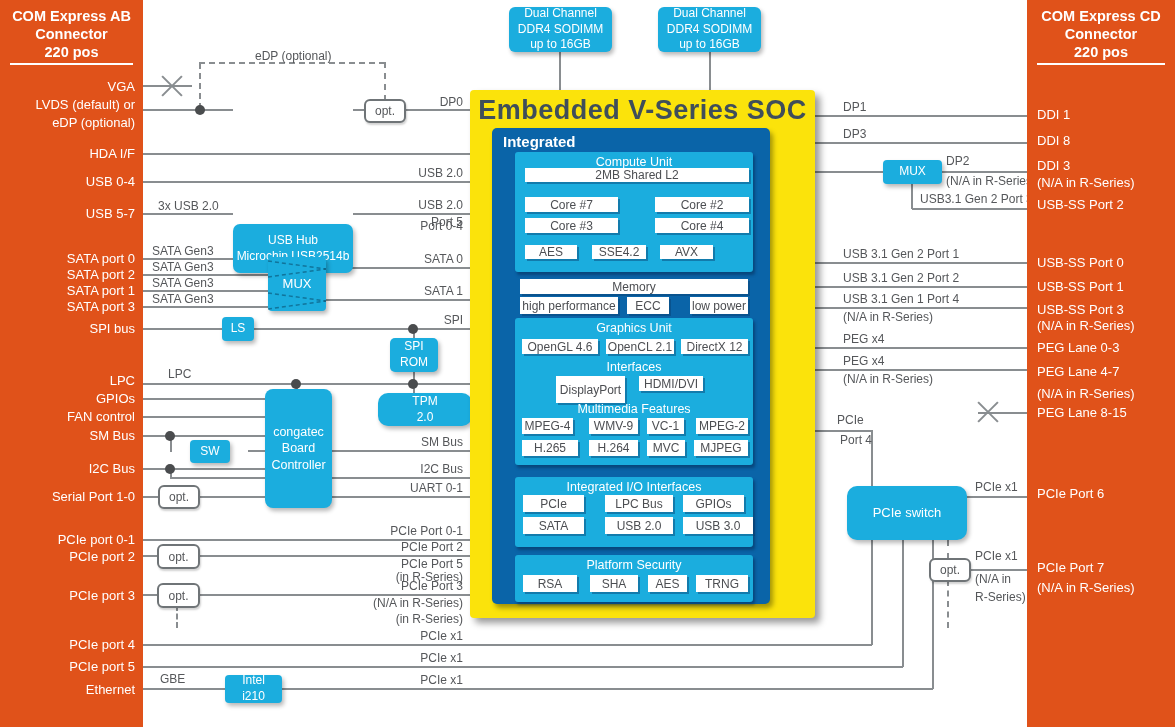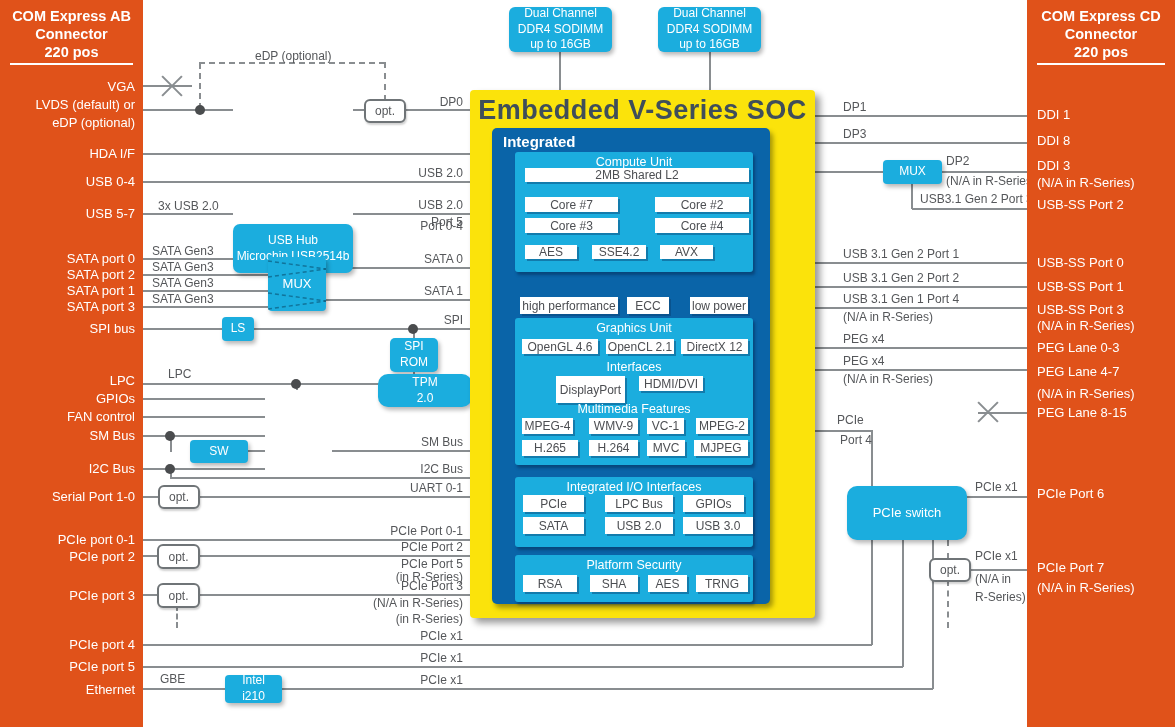--- a/index.html
+++ b/index.html
@@ -198,25 +198,30 @@
           <path d="M0,52 L58,44"></path>
       </g>
     </svg>
     <span style="position:relative;">MUX</span>
   </div>
   <div class="chip" style="left:222px;top:317px;width:32px;height:24px;border-radius:4px;">LS</div>
   <div class="chip" style="left:390px;top:338px;width:48px;height:34px;border-radius:5px;">
     <span>SPI</span>
     <span>ROM</span>
   </div>
-  <div class="chip" style="left:378px;top:374px;width:94px;height:33px;border-radius:10px;">
+  <div class="chip" style="left:378px;top:393px;width:94px;height:33px;border-radius:10px;">
     <span>TPM</span>
     <span>2.0</span>
   </div>
-  <div class="chip" style="left:190px;top:440px;width:58px;height:23px;border-radius:4px;">SW</div>
+  <div class="chip" style="left:265px;top:389px;width:67px;height:119px;border-radius:8px;font-size:12.5px;">
+    <span>congatec</span>
+    <span>Board</span>
+    <span>Controller</span>
+  </div>
+  <div class="chip" style="left:190px;top:440px;width:40px;height:23px;border-radius:4px;">SW</div>
   <div class="chip" style="left:225px;top:675px;width:57px;height:28px;border-radius:4px;">
     <span>Intel</span>
     <span>i210</span>
   </div>
   <div class="chip" style="left:847px;top:486px;width:120px;height:54px;border-radius:10px;font-size:13px;">PCIe switch</div>
   <div class="chip" style="left:883px;top:160px;width:59px;height:24px;border-radius:4px;">MUX</div>
 
   <div class="soc"></div>
   <div class="soc-title">Embedded V-Series SOC</div>
   <div class="bluep"></div>
@@ -226,20 +231,21 @@
   <div class="sect-h" style="left:515px;top:155px;width:238px;">Compute Unit</div>
   <div class="wb" style="left:525px;top:168px;width:224px;height:14px;">2MB Shared L2</div>
   <div class="wb" style="left:525px;top:197px;width:93px;height:15px;">Core #7</div>
   <div class="wb" style="left:655px;top:197px;width:94px;height:15px;">Core #2</div>
   <div class="wb" style="left:525px;top:218px;width:93px;height:15px;">Core #3</div>
   <div class="wb" style="left:655px;top:218px;width:94px;height:15px;">Core #4</div>
   <div class="wb" style="left:525px;top:245px;width:52px;height:14px;">AES</div>
   <div class="wb" style="left:592px;top:245px;width:54px;height:14px;">SSE4.2</div>
   <div class="wb" style="left:660px;top:245px;width:53px;height:14px;">AVX</div>
 
+  <div class="wb" style="left:520px;top:279px;width:228px;height:15px;">Memory</div>
   <div class="wb" style="left:520px;top:297px;width:98px;height:17px;">high performance</div>
   <div class="wb" style="left:627px;top:297px;width:42px;height:17px;text-align:center;">ECC</div>
   <div class="wb" style="left:690px;top:297px;width:58px;height:17px;">low power</div>
 
   <div class="panel" style="left:515px;top:318px;width:238px;height:147px;"></div>
   <div class="sect-h" style="left:515px;top:321px;width:238px;">Graphics Unit</div>
   <div class="wb" style="left:522px;top:339px;width:76px;height:15px;">OpenGL 4.6</div>
   <div class="wb" style="left:606px;top:339px;width:68px;height:15px;">OpenCL 2.1</div>
   <div class="wb" style="left:681px;top:339px;width:67px;height:15px;">DirectX 12</div>
   <div class="sect-h" style="left:515px;top:360px;width:238px;">Interfaces</div>

